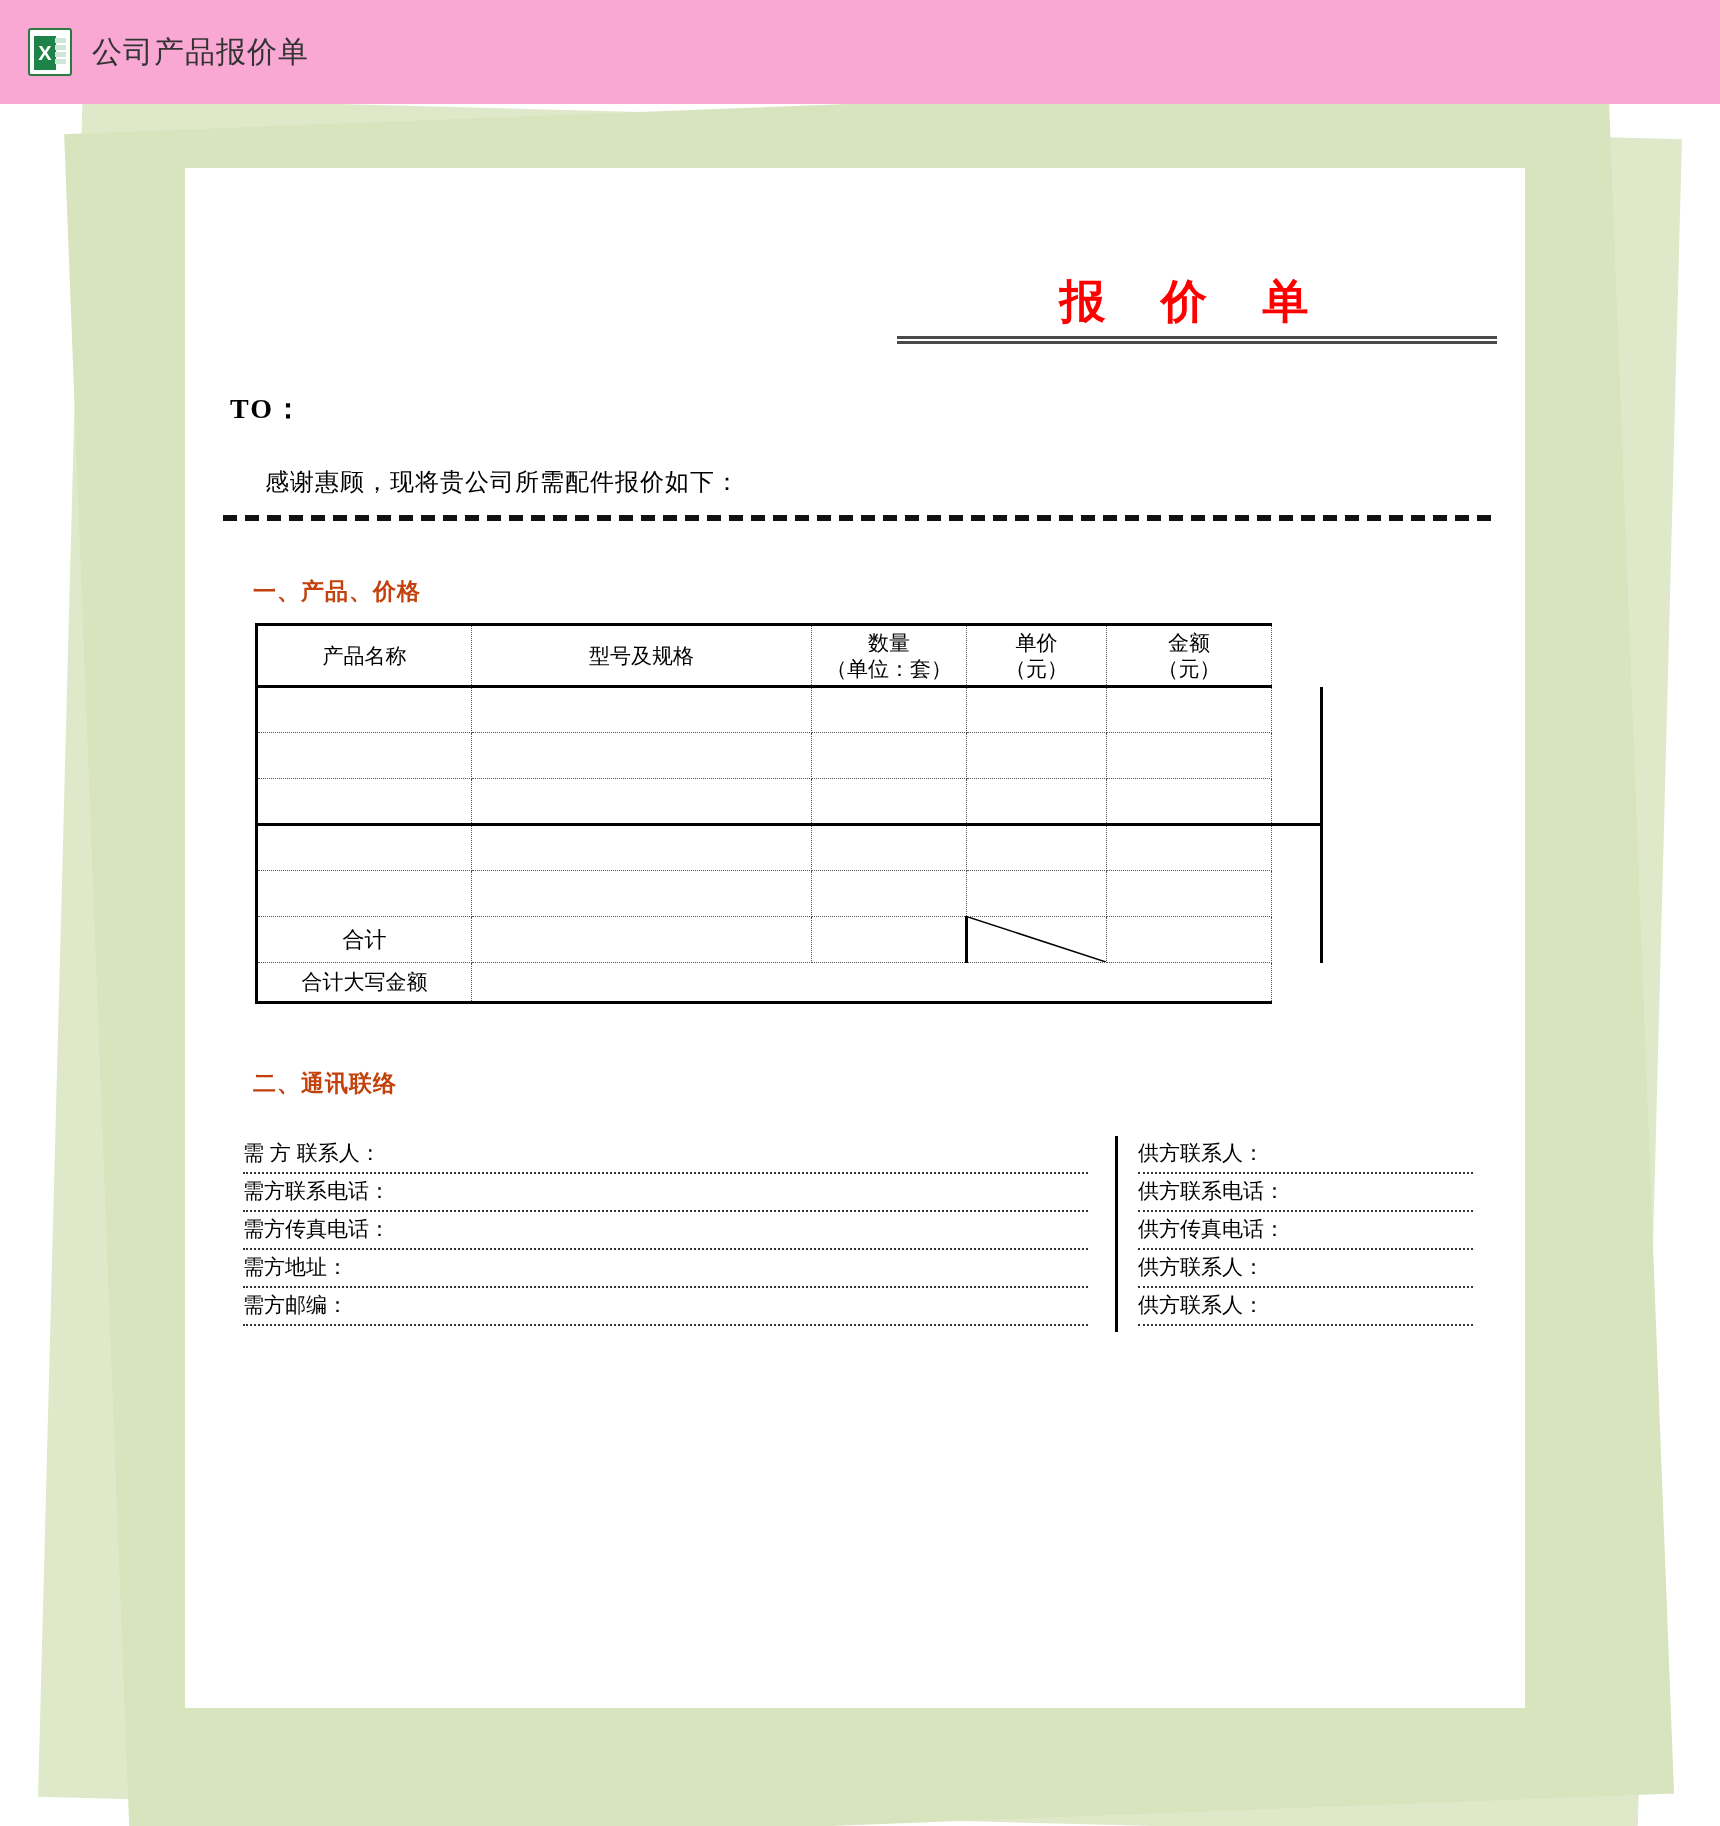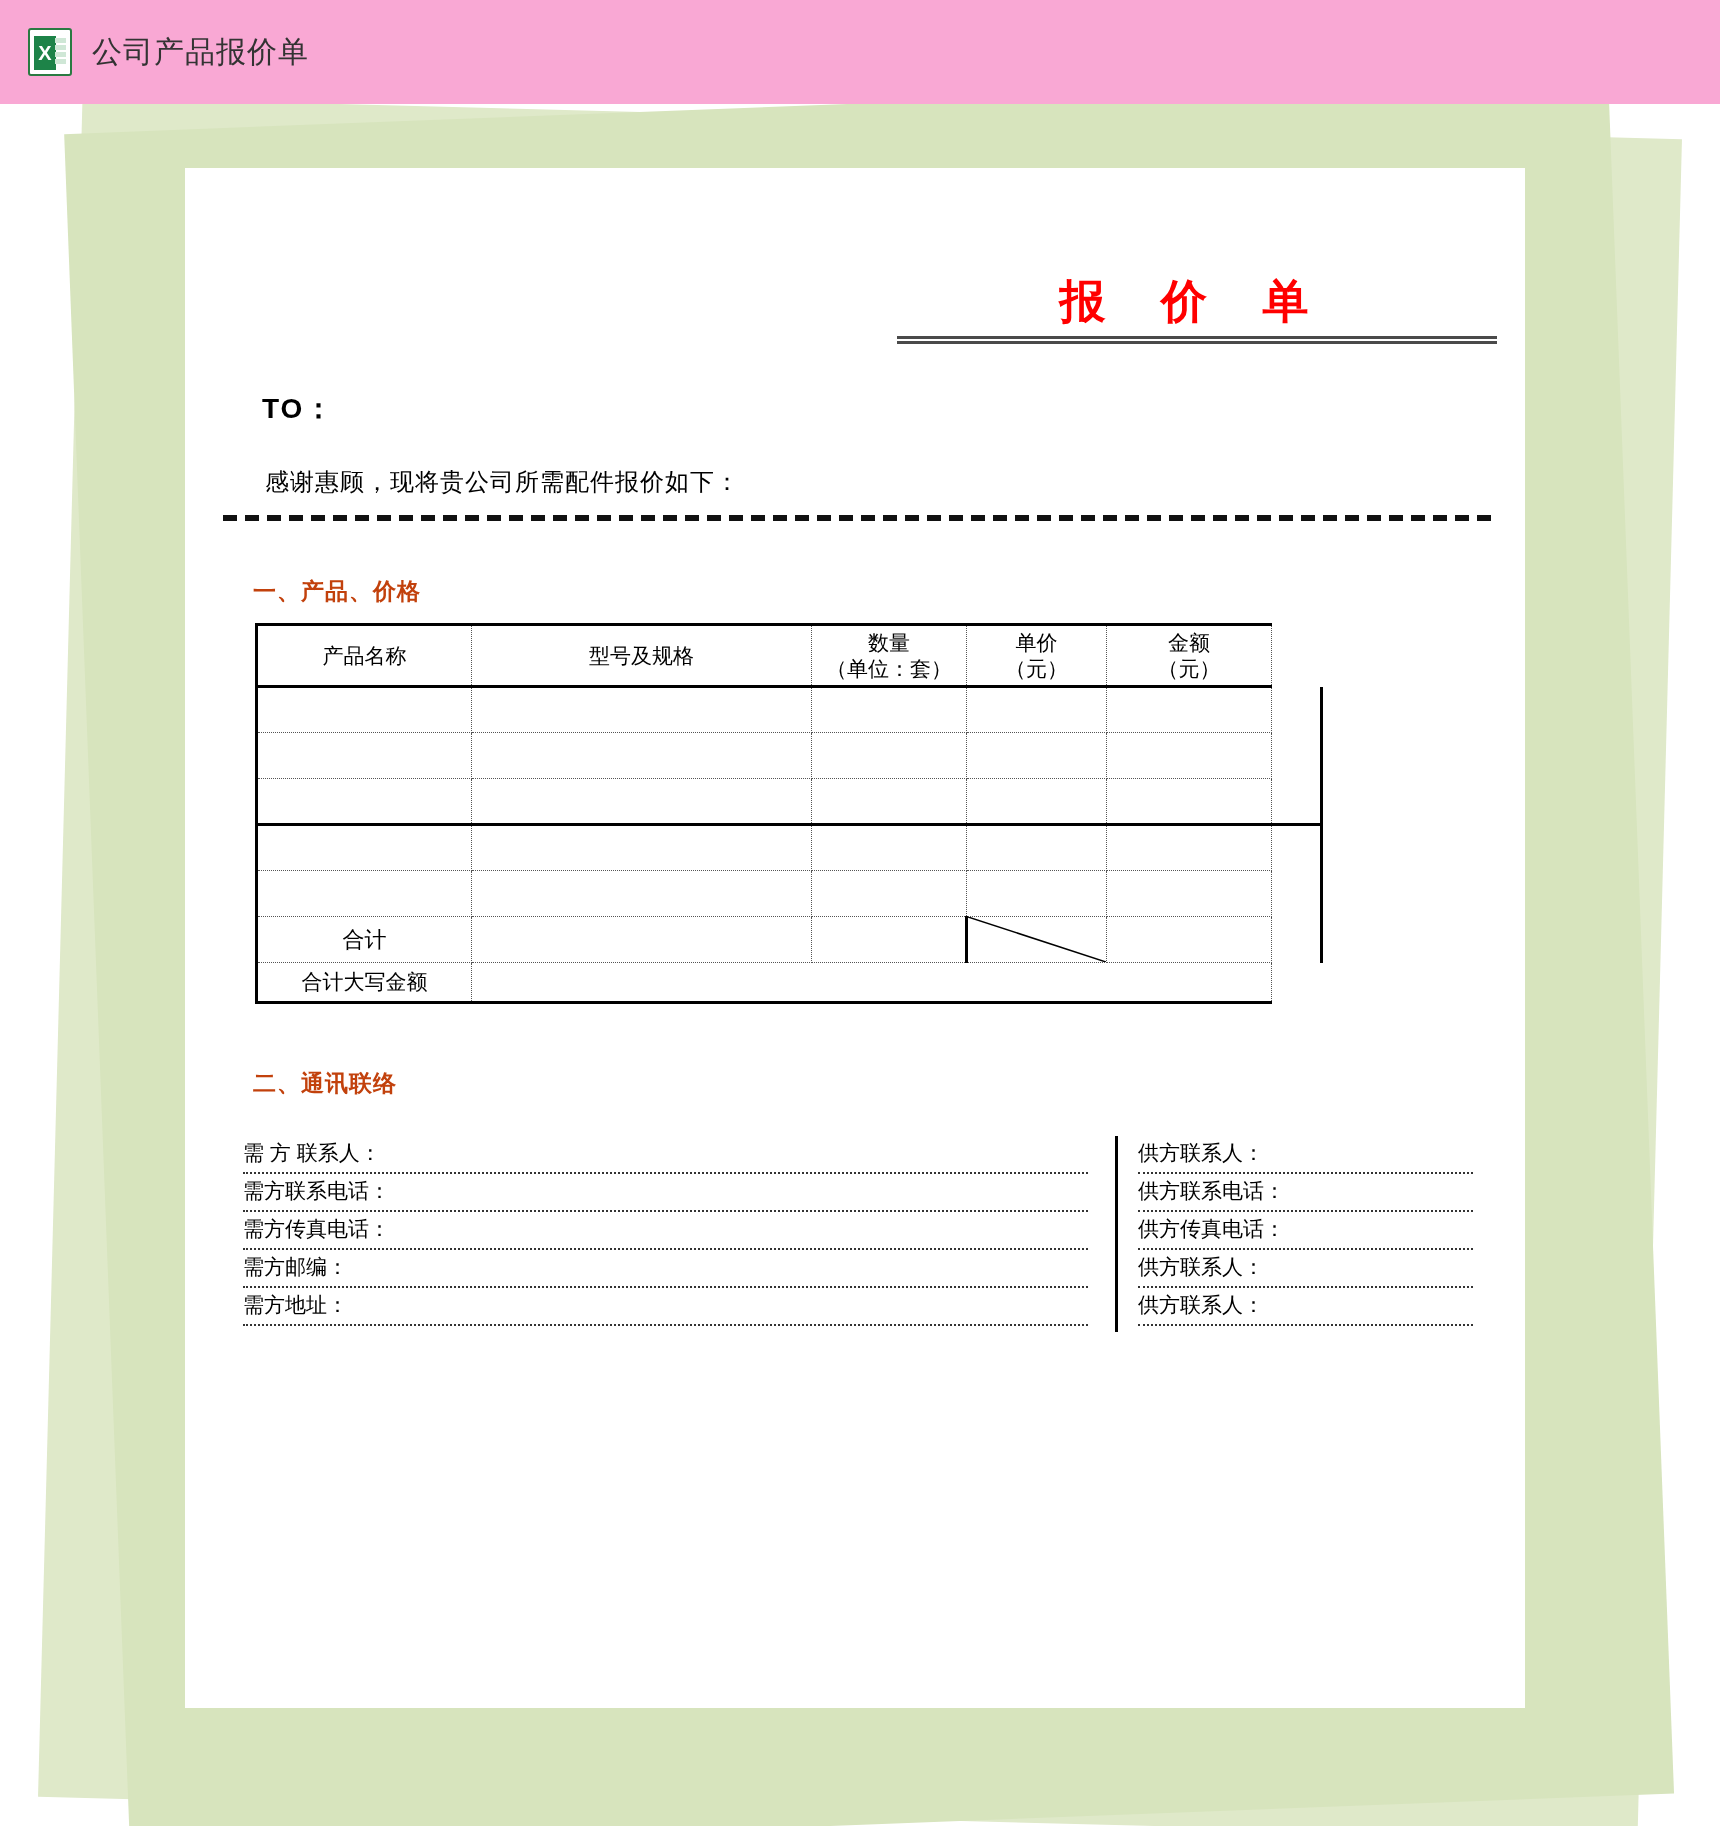--- a/index.html
+++ b/index.html
@@ -131,24 +131,23 @@
     border-bottom: 3px solid #4a4a4a;
     box-sizing: border-box;
   }
 
   .to-label {
     position: absolute;
     left: 45px;
     top: 222px;
     font-size: 28px;
     font-weight: bold;
-    font-family: Liberation Sans, sans-serif;
+    font-family: Liberation Serif, serif;
     letter-spacing: 2px;
     color: #000000;
-    margin-left: 32px;
   }
 
   .thanks-line {
     position: absolute;
     left: 80px;
     top: 298px;
     font-size: 24px;
     color: #000000;
     letter-spacing: 1px;
   }
@@ -389,24 +388,24 @@
       <div class="contact-row">
         <span>需 方 联系人：</span>
       </div>
       <div class="contact-row">
         <span>需方联系电话：</span>
       </div>
       <div class="contact-row">
         <span>需方传真电话：</span>
       </div>
       <div class="contact-row">
+        <span>需方地址：</span>
+      </div>
+      <div class="contact-row">
         <span>需方邮编：</span>
-      </div>
-      <div class="contact-row">
-        <span>需方地址：</span>
       </div>
     </div>
 
     <div class="contact-divider"></div>
 
     <div class="contact-col contact-right">
       <div class="contact-row">
         <span>供方联系人：</span>
       </div>
       <div class="contact-row">

